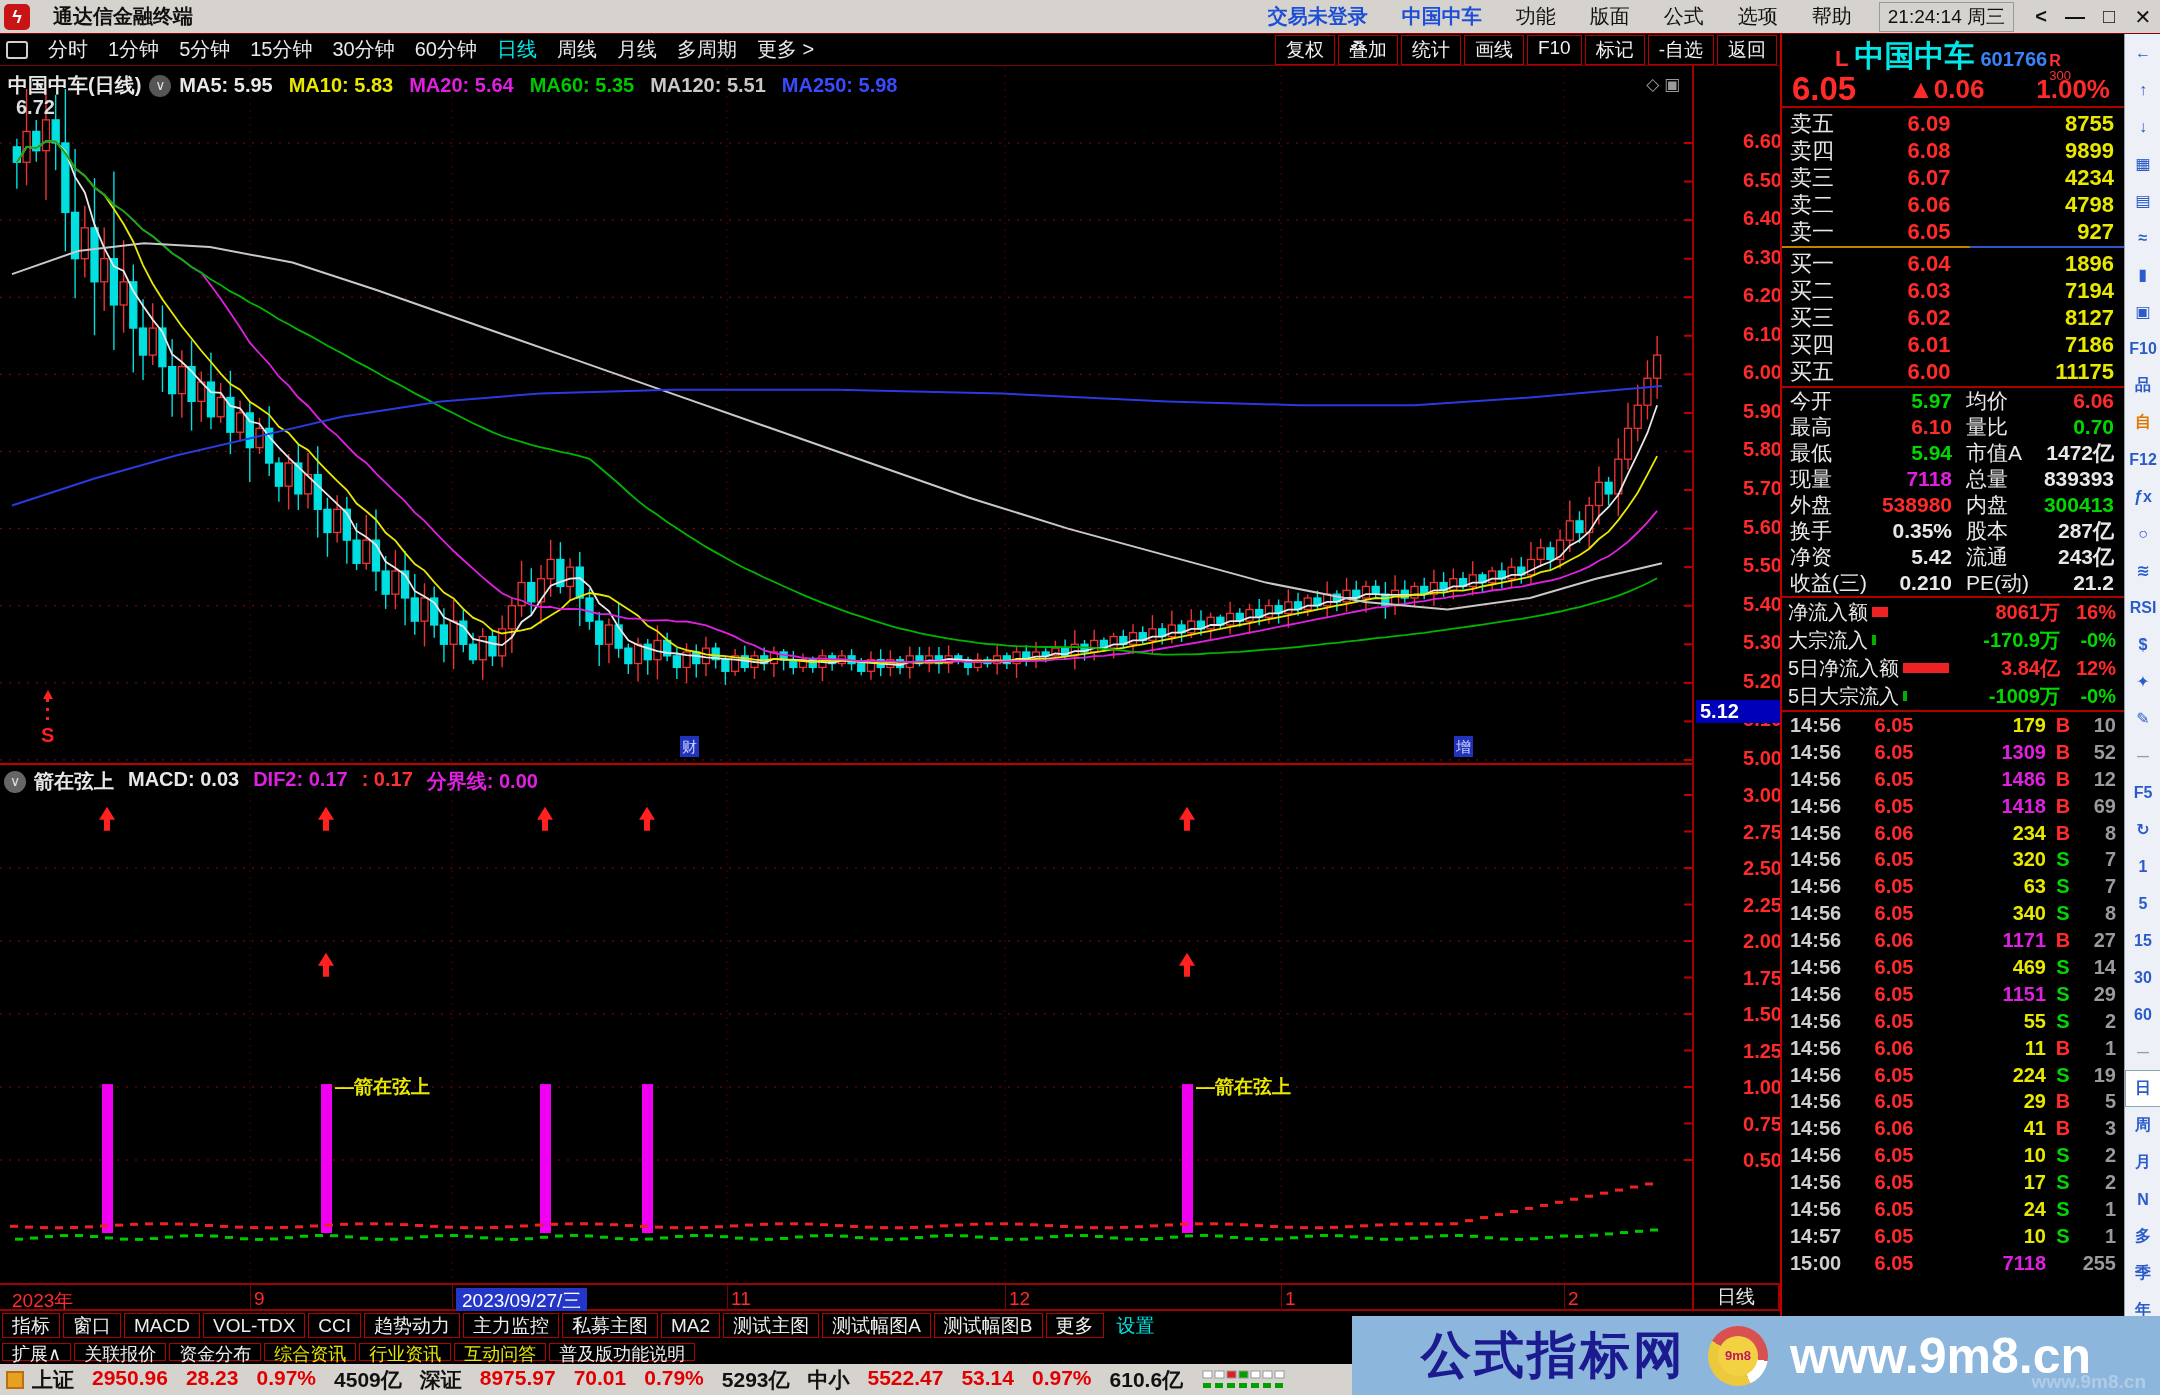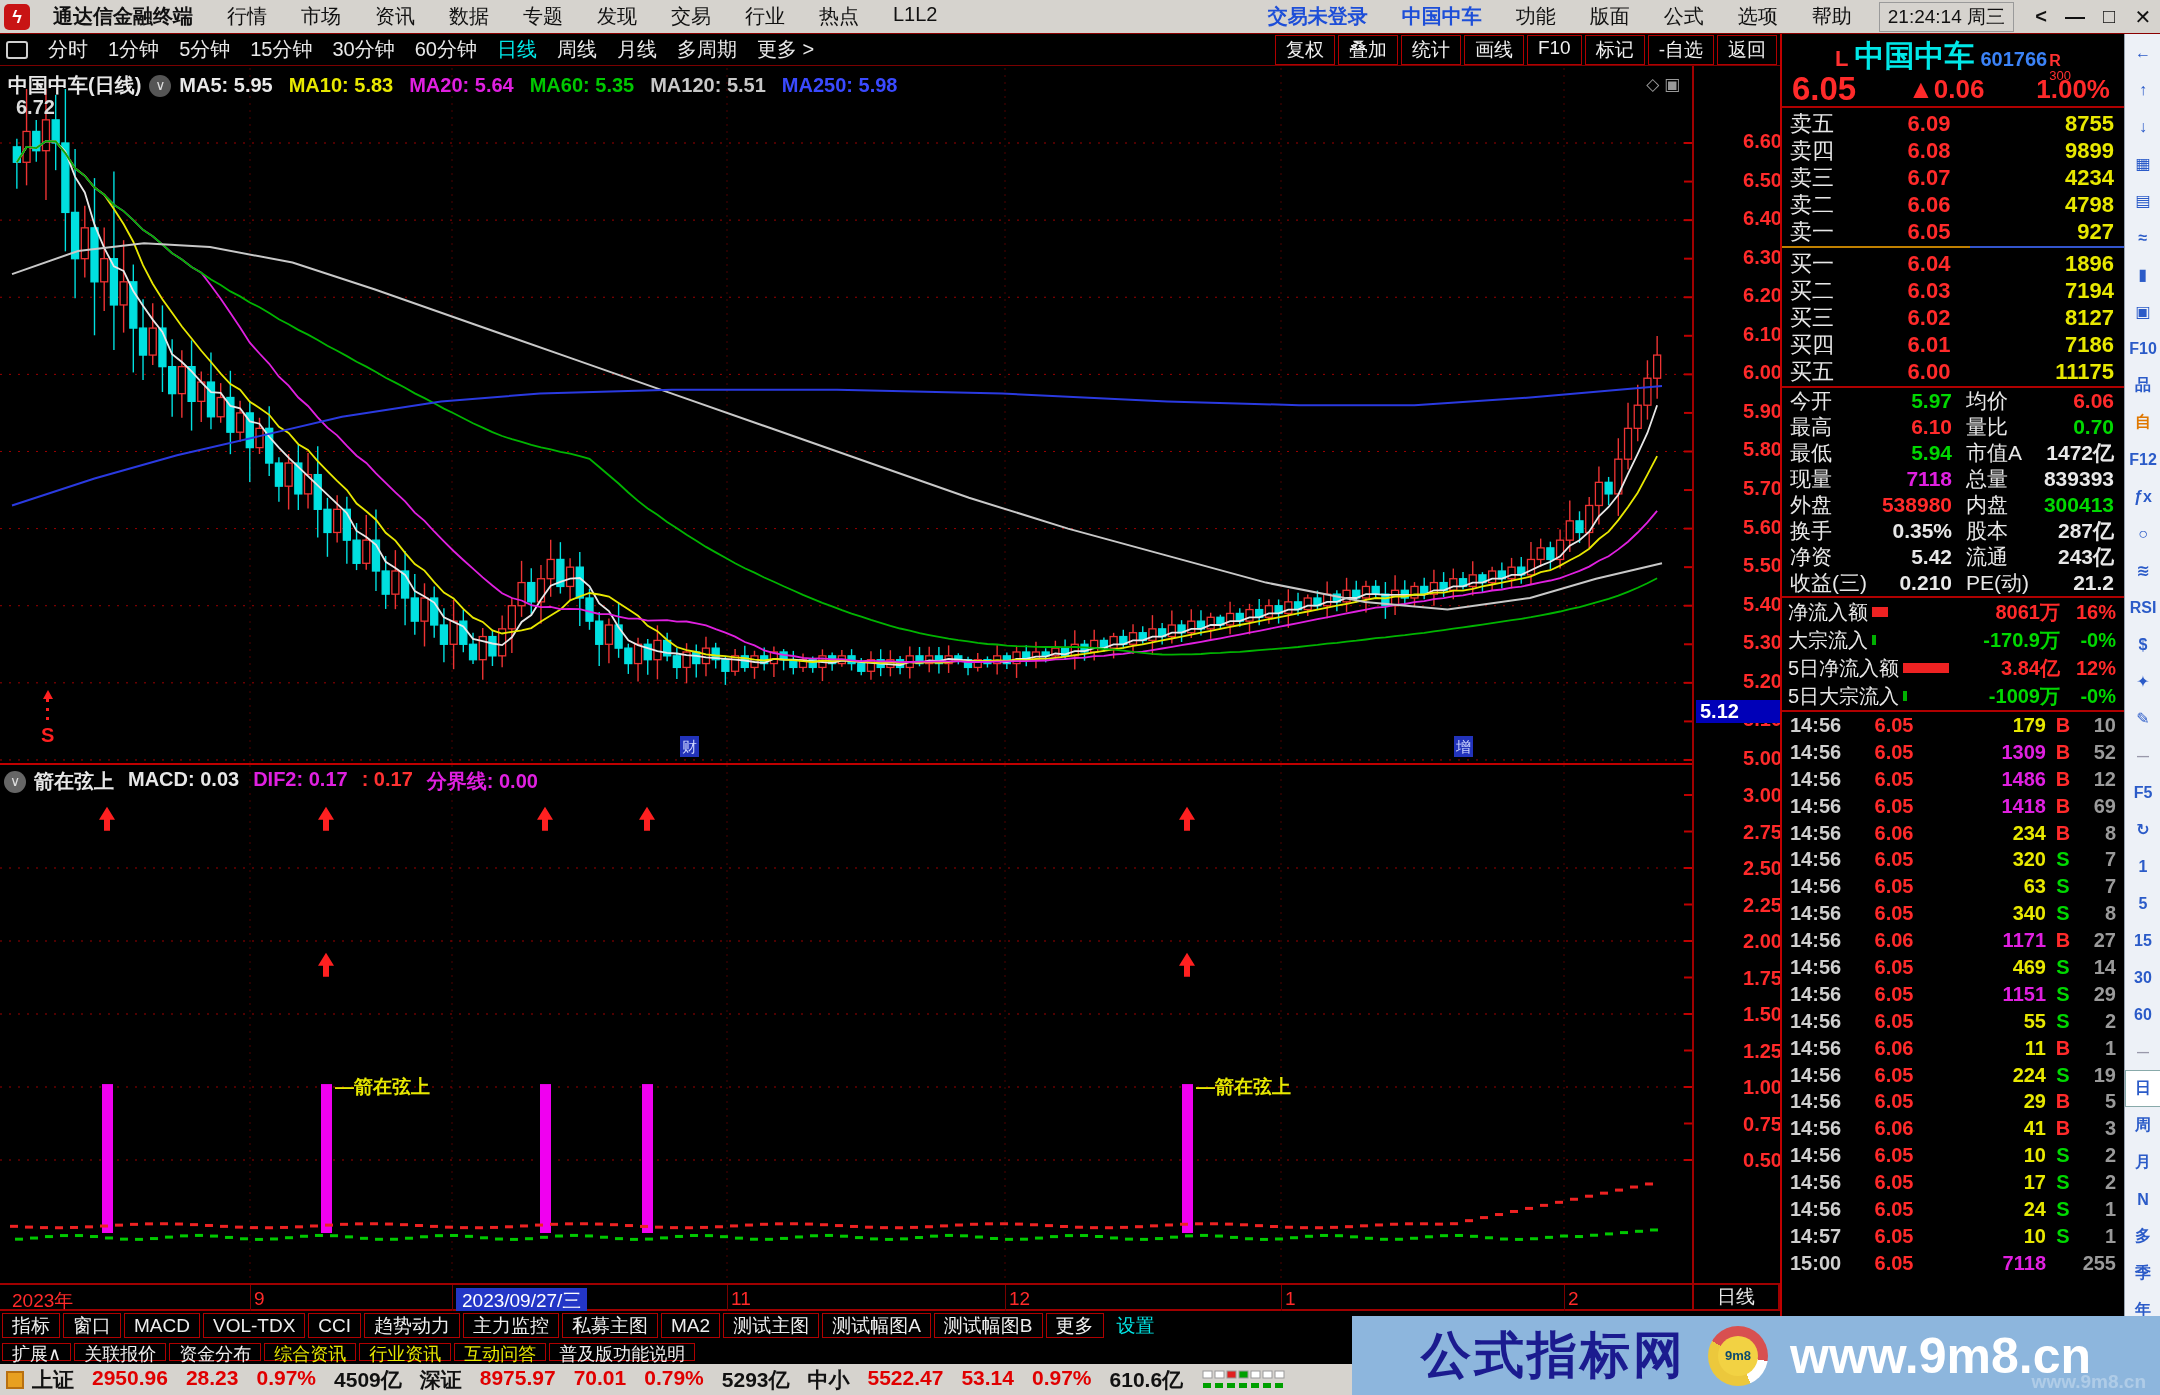--- a/index.html
+++ b/index.html
@@ -119,42 +119,30 @@
   .strip-item.selected { background:#fff; border:1px solid #8aa; color:#2b5bc8; }
   .strip-item.divider { color:#99a; font-size:12px; }
   
   #watermark { left:1352px; top:1316px; width:808px; height:79px; background:#8db6dd;
     display:flex; align-items:center; justify-content:center; gap:22px; z-index:20; }
   #watermark .site { color:#1b1b8f; font-size:50px; font-weight:bold; letter-spacing:3px; }
   #watermark .url { color:#fff; font-size:50px; font-weight:bold; }
   #wm-logo { width:60px; height:60px; border-radius:50%;
     background:conic-gradient(#d85050 0 100deg,#fff 100deg 155deg,#ecc83c 155deg 300deg,#d85050 300deg 360deg);
     display:flex; align-items:center; justify-content:center; }
-  #wm-logo .inner { width:40px; height:40px; border-radius:50%; background:#f2d243; color:#0c4a6e;
+  #wm-logo .inner { width:40px; height:40px; border-radius:50%; background:#f2d243; color:#be185d;
     font-size:13px; font-weight:bold; display:flex; align-items:center; justify-content:center; }
   #wm-ghost { position:absolute; right:14px; bottom:2px; color:#ffffff; opacity:.3; font-size:19px; font-weight:bold;}
 </style>
 </head>
 <body>
 
 <div class="abs" id="titlebar">
   <div id="logo">ϟ</div>
   <div class="menu-item" style="font-weight:bold">通达信金融终端</div>
-  <div id="tb-menus" style="display:flex">
-      <div class="menu-item">行情</div>
-      <div class="menu-item">市场</div>
-      <div class="menu-item">资讯</div>
-      <div class="menu-item">数据</div>
-      <div class="menu-item">专题</div>
-      <div class="menu-item">发现</div>
-      <div class="menu-item">交易</div>
-      <div class="menu-item">行业</div>
-      <div class="menu-item">热点</div>
-      <div class="menu-item">L1L2</div>
-    </div>
   <div style="flex:1"></div>
   <div id="tb-right" style="display:flex;align-items:center">
       <div class="menu-item red">交易未登录</div>
       <div class="menu-item red">中国中车</div>
       <div class="menu-item">功能</div>
       <div class="menu-item">版面</div>
       <div class="menu-item">公式</div>
       <div class="menu-item">选项</div>
       <div class="menu-item">帮助</div>
       <div id="clock">21:24:14 周三</div>

